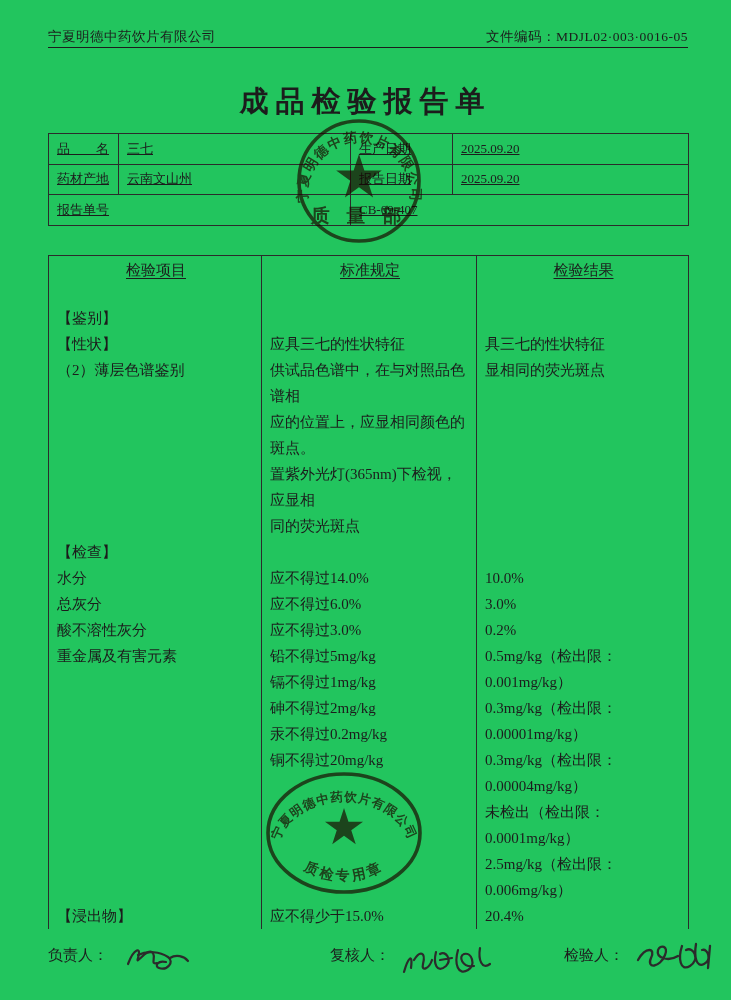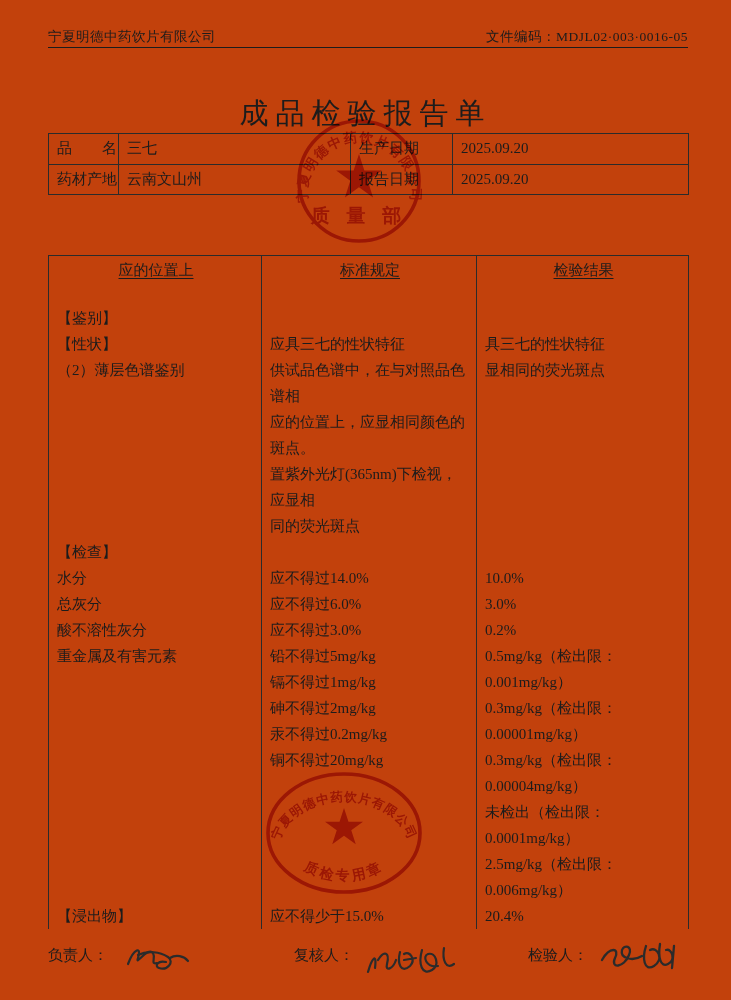--- a/index.html
+++ b/index.html
@@ -1,44 +1,44 @@
 <!DOCTYPE html>
 <html><head>
 <meta charset="utf-8">
 <style>
   html,body{margin:0;padding:0;background:#ffffff;}
-  #page{position:relative;width:731px;height:1000px;background:#c2410c;overflow:hidden;
+  #page{position:relative;width:731px;height:1000px;background:#22c55e;overflow:hidden;
         font-family:"Liberation Serif","DejaVu Serif",serif;color:#1c1c1c;}
   
   .doc-header{position:absolute;left:48px;top:28px;width:640px;display:flex;
               justify-content:space-between;font-size:13.5px;letter-spacing:.5px;}
   .header-rule{position:absolute;left:48px;top:47px;width:640px;border-top:1.6px solid #1c1c1c;}
   
   .doc-title{position:absolute;left:0;top:82px;width:731px;text-align:center;
-             font-size:29px;font-weight:normal;letter-spacing:7px;margin-top:12px;}
+             font-size:29px;font-weight:bold;letter-spacing:7px;}
   
   .info-table{position:absolute;left:48px;top:133px;width:640px;border-collapse:collapse;
-              table-layout:fixed;font-size:15px;}
+              table-layout:fixed;font-size:13px;text-decoration:underline;}
   .info-table td{border:1px solid #2b2b2b;height:29.5px;padding:0 0 0 8px;white-space:nowrap;overflow:visible;}
   
   .main-wrap{position:absolute;left:48px;top:255px;width:640px;}
   .main-table{width:640px;border-collapse:collapse;table-layout:fixed;font-size:15px;}
   .main-table td{border-left:1px solid #2b2b2b;border-right:1px solid #2b2b2b;
                  vertical-align:top;padding:0 6px 0 8px;}
   .main-table tr.hdr td{border-top:1px solid #2b2b2b;text-align:center;padding-top:5px;height:26px;}
   .main-table tr.hdr span{text-decoration:underline;text-underline-offset:3px;}
   .main-table tr.gap td{height:18px;}
   .cell{white-space:pre-line;line-height:26px;}
   
   .sign-row{position:absolute;left:48px;top:938px;width:640px;display:flex;align-items:flex-start;font-size:15px;}
   .sign-item{display:flex;align-items:flex-start;}
   .sign-item .lbl{padding-top:8px;white-space:nowrap;font-family:Liberation Mono, monospace;}
   .sig-svg{margin:0 6px;}
   .s1{margin-left:0;}
-  .s2{margin-left:82px;}
+  .s2{margin-left:118px;}
   .s3{margin-left:52px;}
   
   .stamp{position:absolute;mix-blend-mode:multiply;opacity:.85;pointer-events:none;}
   .stamp-top{left:284px;top:106px;}
   .stamp-bottom{left:256px;top:762px;}
 </style>
 </head>
 <body>
 
 <div id="page">
@@ -64,33 +64,37 @@
       <td>三七</td>
       <td>生产日期</td>
       <td>2025.09.20</td>
     </tr>
     <tr>
       <td>药材产地</td>
       <td>云南文山州</td>
       <td>报告日期</td>
       <td>2025.09.20</td>
     </tr>
+    <tr>
+      <td colspan="2">报告单号</td>
+      <td colspan="2">CB-09-407</td>
+    </tr>
   </tbody>
     </table>
 
   <div class="main-wrap">
     <table class="main-table">
       <colgroup>
           <col style="width:213px">
           <col style="width:215px">
           <col style="width:212px">
         </colgroup>
       <tbody>
           <tr class="hdr">
-        <td><span>应的位置上</span></td>
+        <td><span>检验项目</span></td>
         <td><span>标准规定</span></td>
         <td><span>检验结果</span></td>
       </tr>
       <tr class="gap">
             <td></td>
             <td></td>
             <td></td>
           </tr>
       </tbody>
         <tbody id="rows-body">

